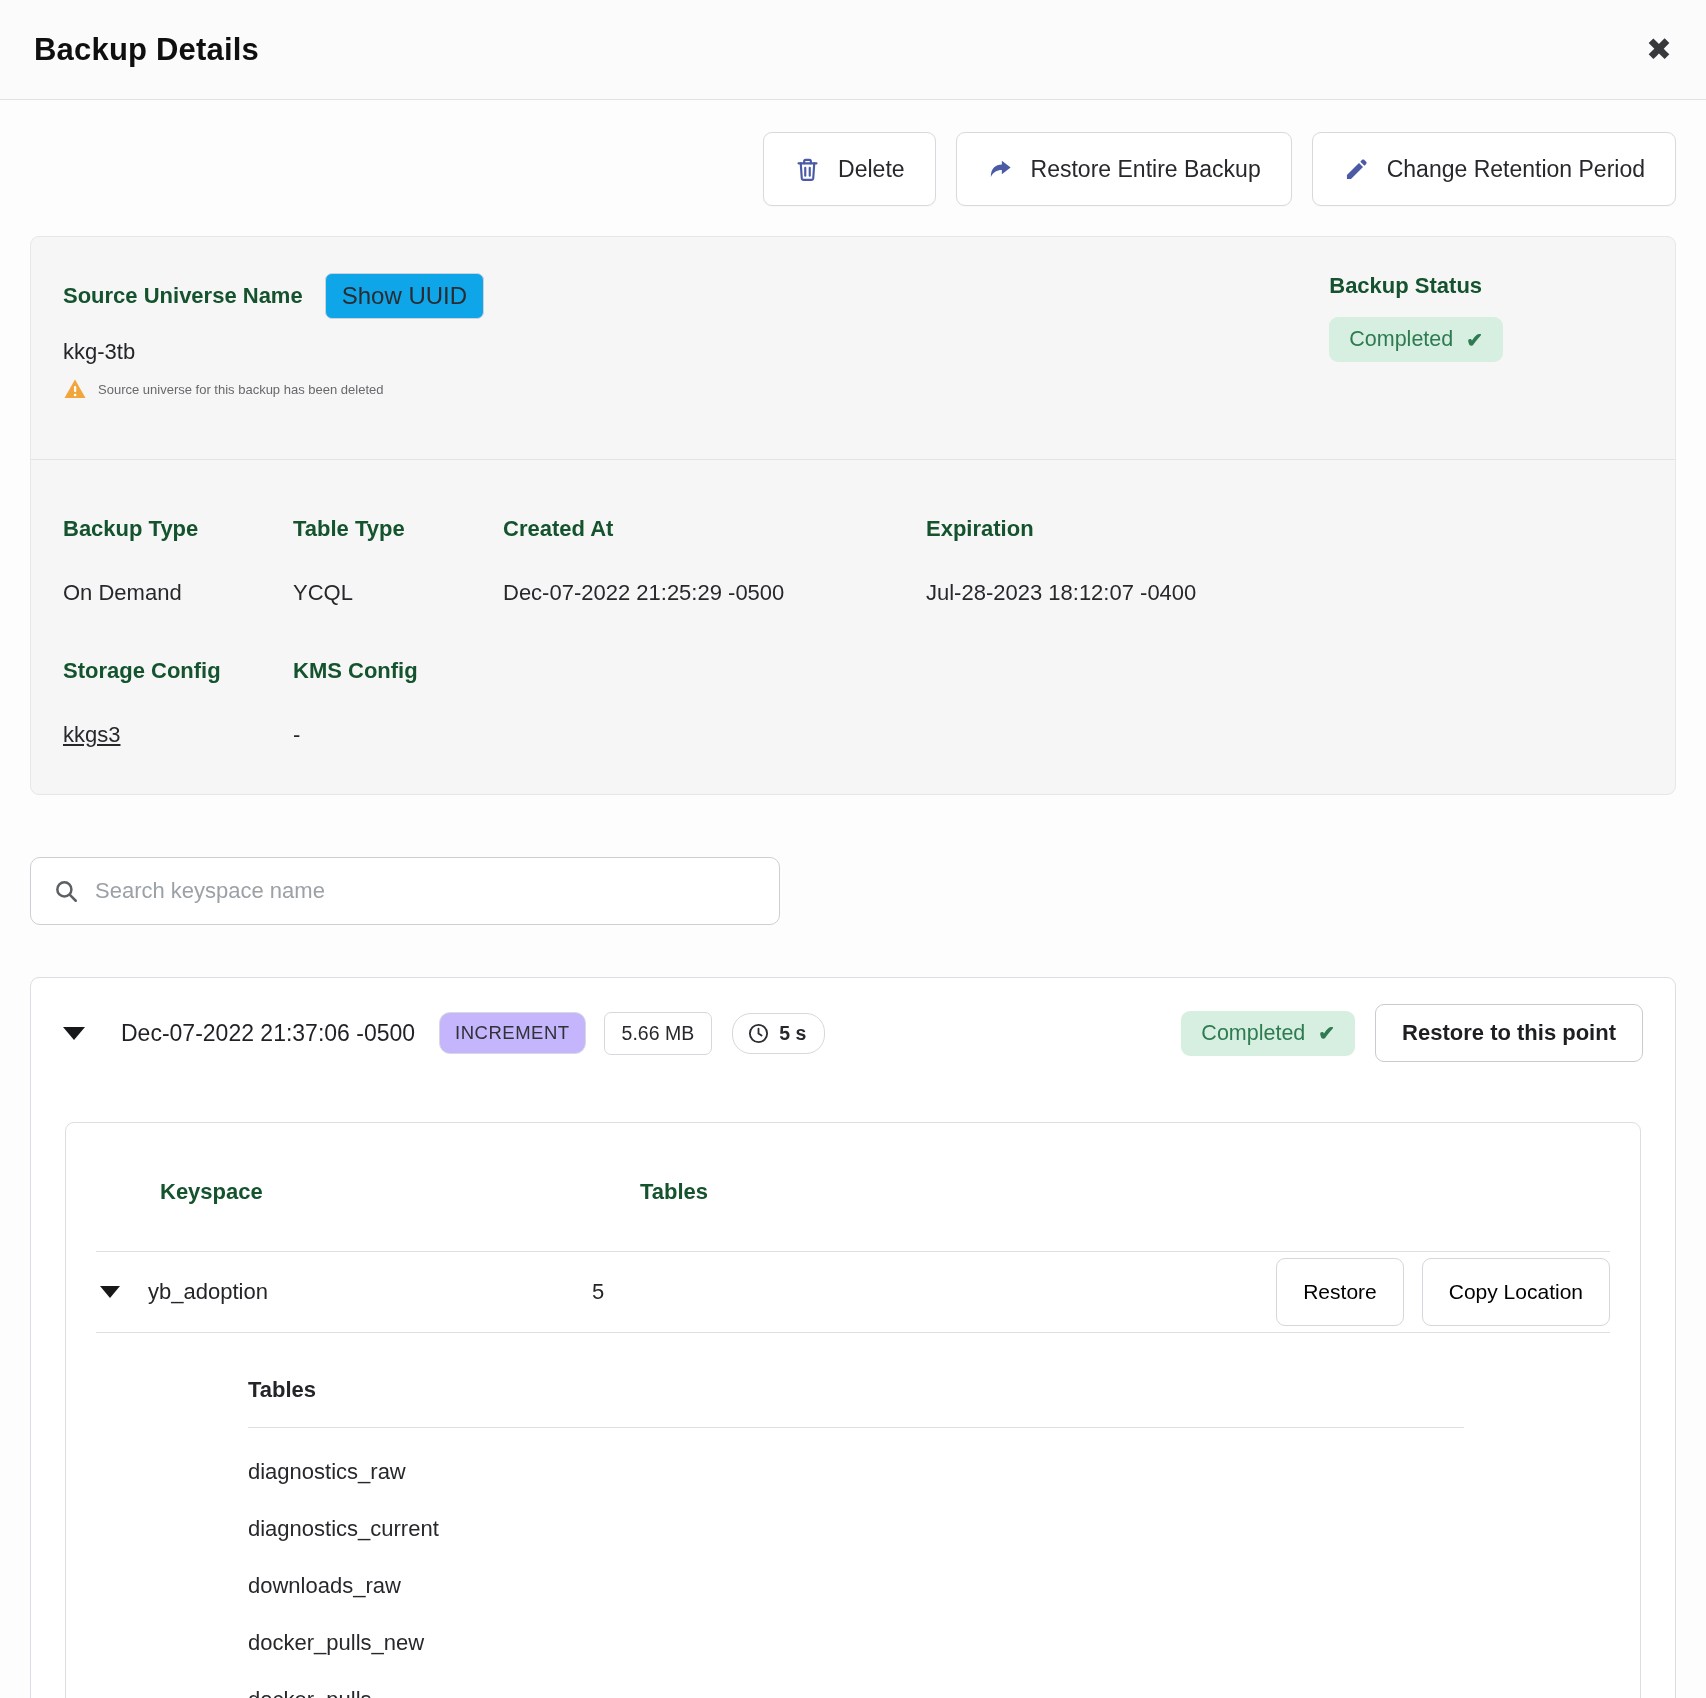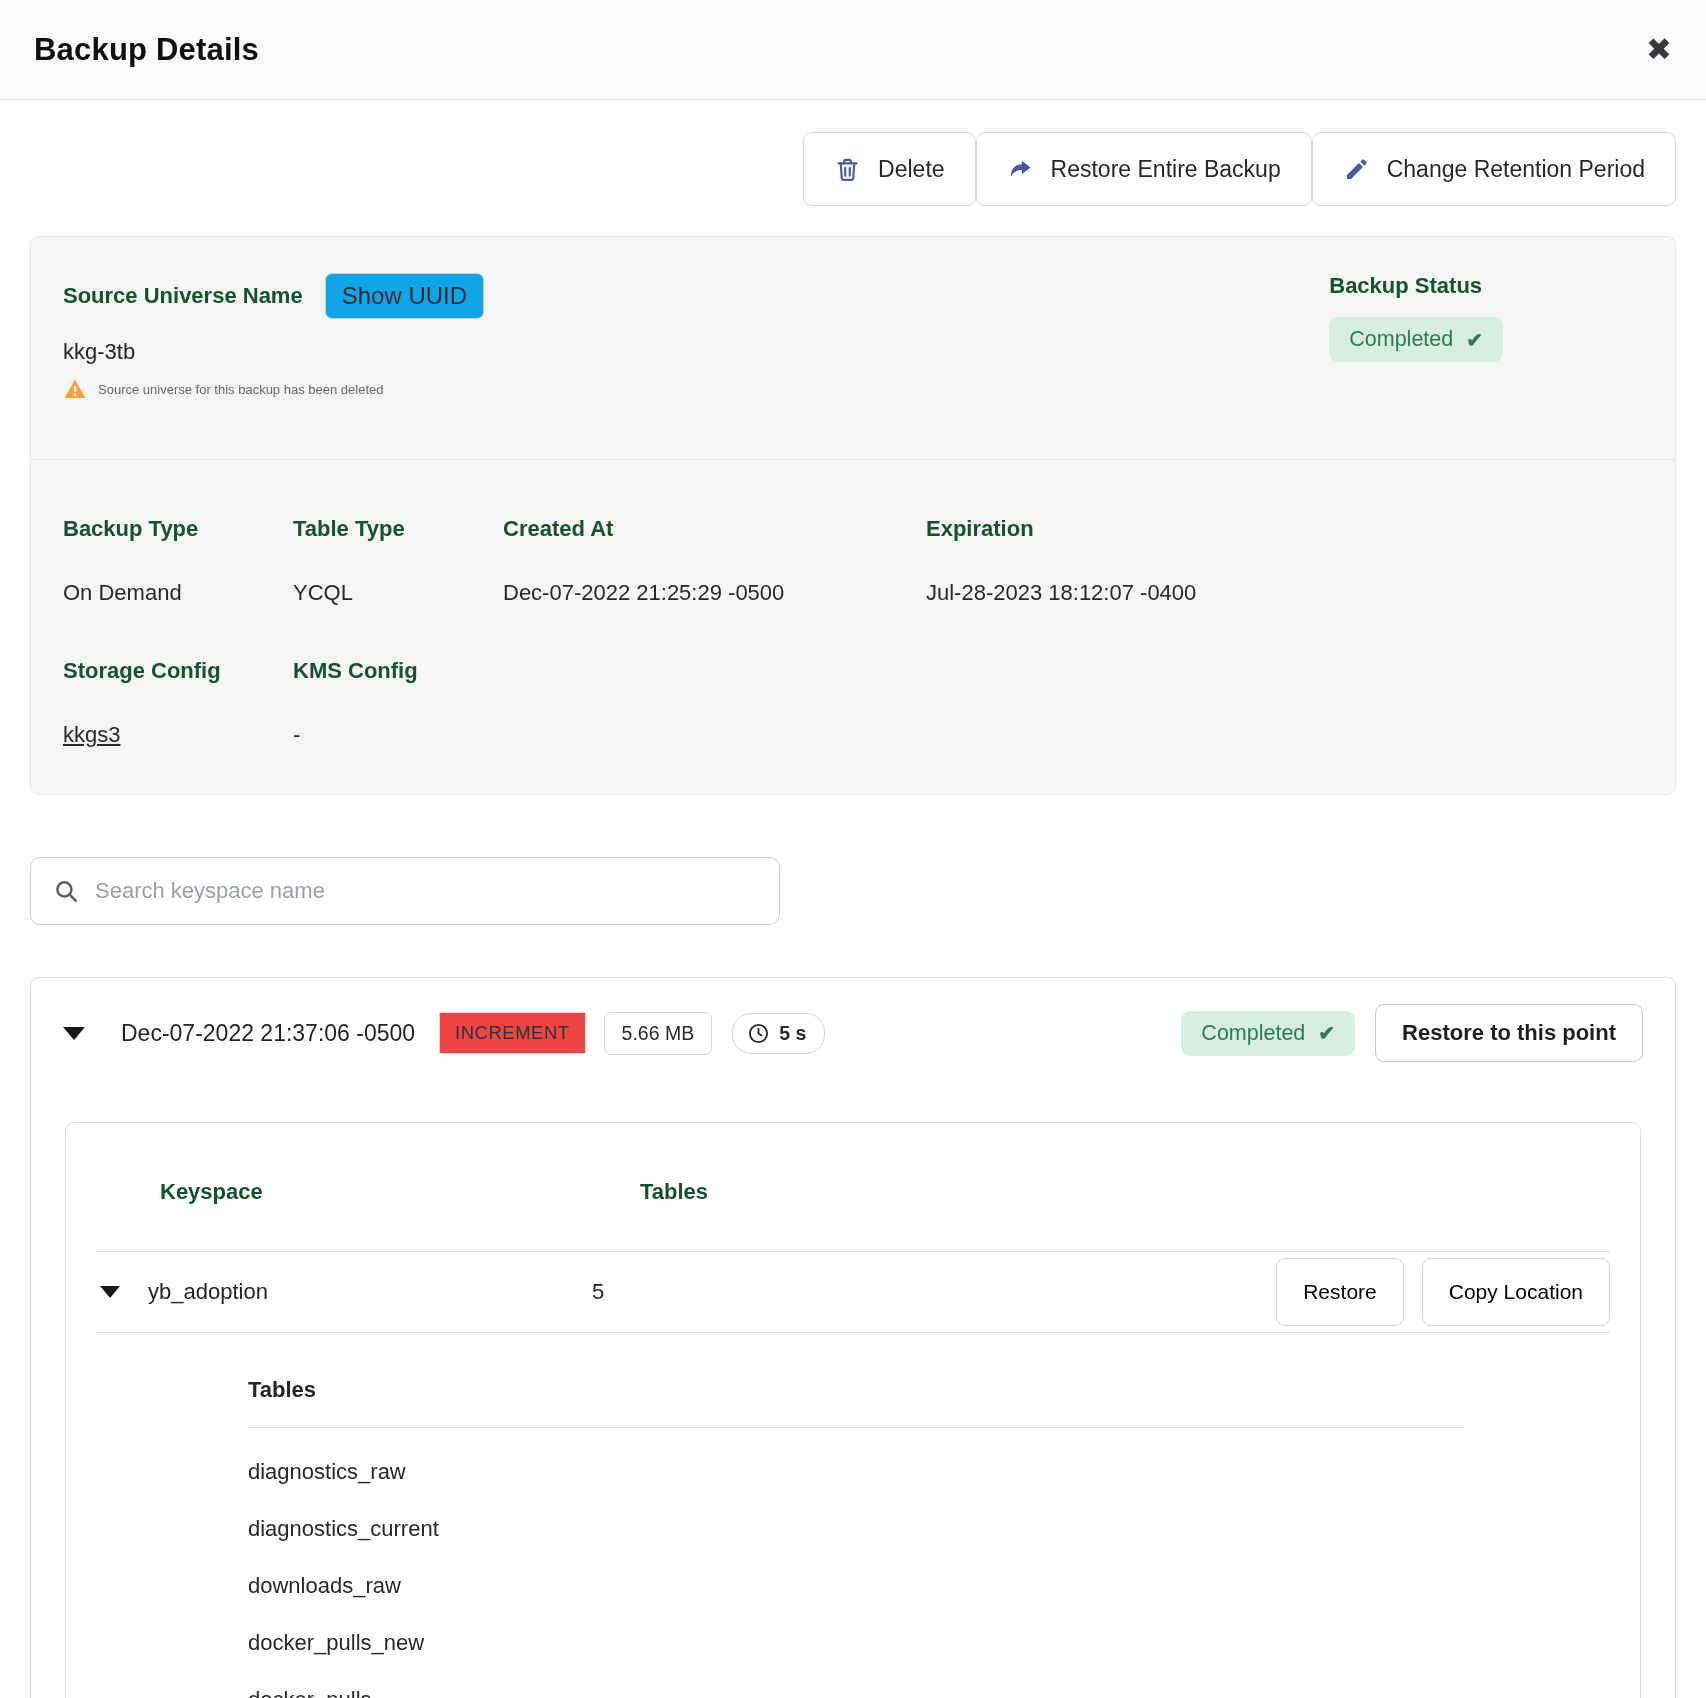--- a/index.html
+++ b/index.html
@@ -13,21 +13,21 @@
   .modal-header {
     height:100px; display:flex; align-items:center; justify-content:space-between;
     padding:0 34px; background:#fbfbfb; border-bottom:1px solid #e2e2e3;
   }
   .modal-title { font-size:31px; font-weight:bold; color:#0f0f10; letter-spacing:.2px; }
   .close-btn { font-size:31px; color:#37393c; cursor:pointer; line-height:1; }
 
   .content { padding:0 30px; }
 
   
-  .toolbar { margin-top:32px; display:flex; justify-content:flex-end; }
+  .toolbar { margin-top:32px; display:flex; justify-content:flex-end; gap:20px; }
   .btn {
     display:inline-flex; align-items:center; gap:17px;
     background:#fff; border:1px solid #d6d9dd; border-radius:9px;
     font-size:23px; color:#26282c; padding:0 30px; height:74px; cursor:pointer;
     box-shadow:0 1px 1px rgba(0,0,0,.02);
   }
   .btn svg { width:27px; height:27px; color:#4a5aa5; flex:none; }
 
   
   .summary { margin-top:30px; background:#f6f6f7; border:1px solid #e7e7e8; border-radius:9px; }
@@ -66,21 +66,21 @@
   .search-box svg { flex:none; }
   .search-box input { border:none; outline:none; flex:1; font-size:22px; color:#232529; background:transparent; }
   .search-box input::placeholder { color:#9ba1a6; }
 
   
   .inc-card { margin-top:52px; border:1px solid #dbdee2; border-radius:9px; background:#fff; height:920px; }
   .inc-header { display:flex; align-items:center; padding:26px 32px; }
   .chev { width:0; height:0; border-left:11px solid transparent; border-right:11px solid transparent; border-top:13px solid #17181a; cursor:pointer; flex:none; }
   .inc-time { margin-left:36px; font-size:23px; color:#1f2125; }
   .badge-increment {
-    margin-left:24px; background:#ef4444; border:1px solid #d9dadc; border-radius:0;
+    margin-left:24px; background:#c4b5fd; border:1px solid #d9dadc; border-radius:11px;
     padding:9px 15px; font-size:18.5px; color:#303236; letter-spacing:.5px;
   }
   .badge-outline { margin-left:18px; border:1px solid #d5d8dc; border-radius:7px; padding:9px 17px; font-size:19.5px; background:#fff; color:#26282c; }
   .badge-duration {
     margin-left:20px; border:1px solid #d5d8dc; border-radius:19px; padding:8px 18px 8px 14px;
     display:inline-flex; align-items:center; gap:9px; font-size:19.5px; font-weight:bold; color:#26282c;
   }
   .spacer { flex:1; }
   .badge-success.inline { margin-top:0; }
   .restore-point-btn {

